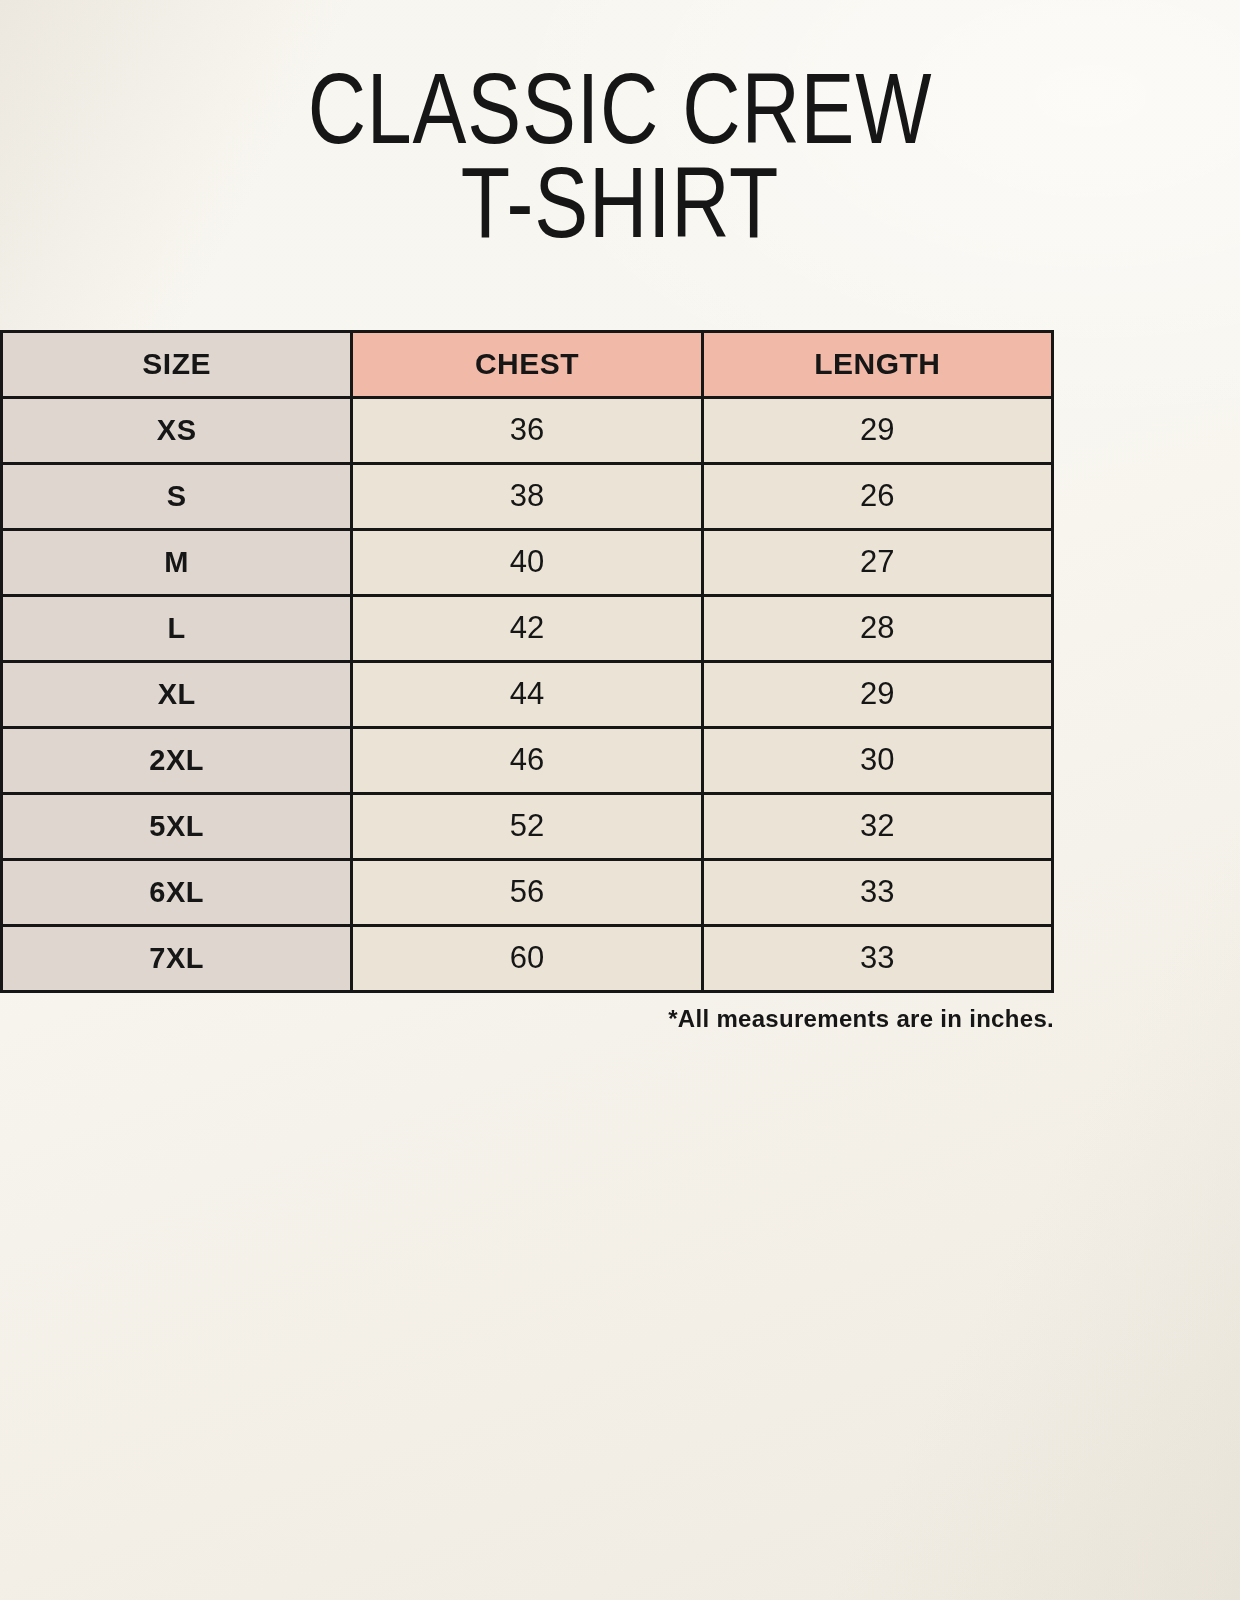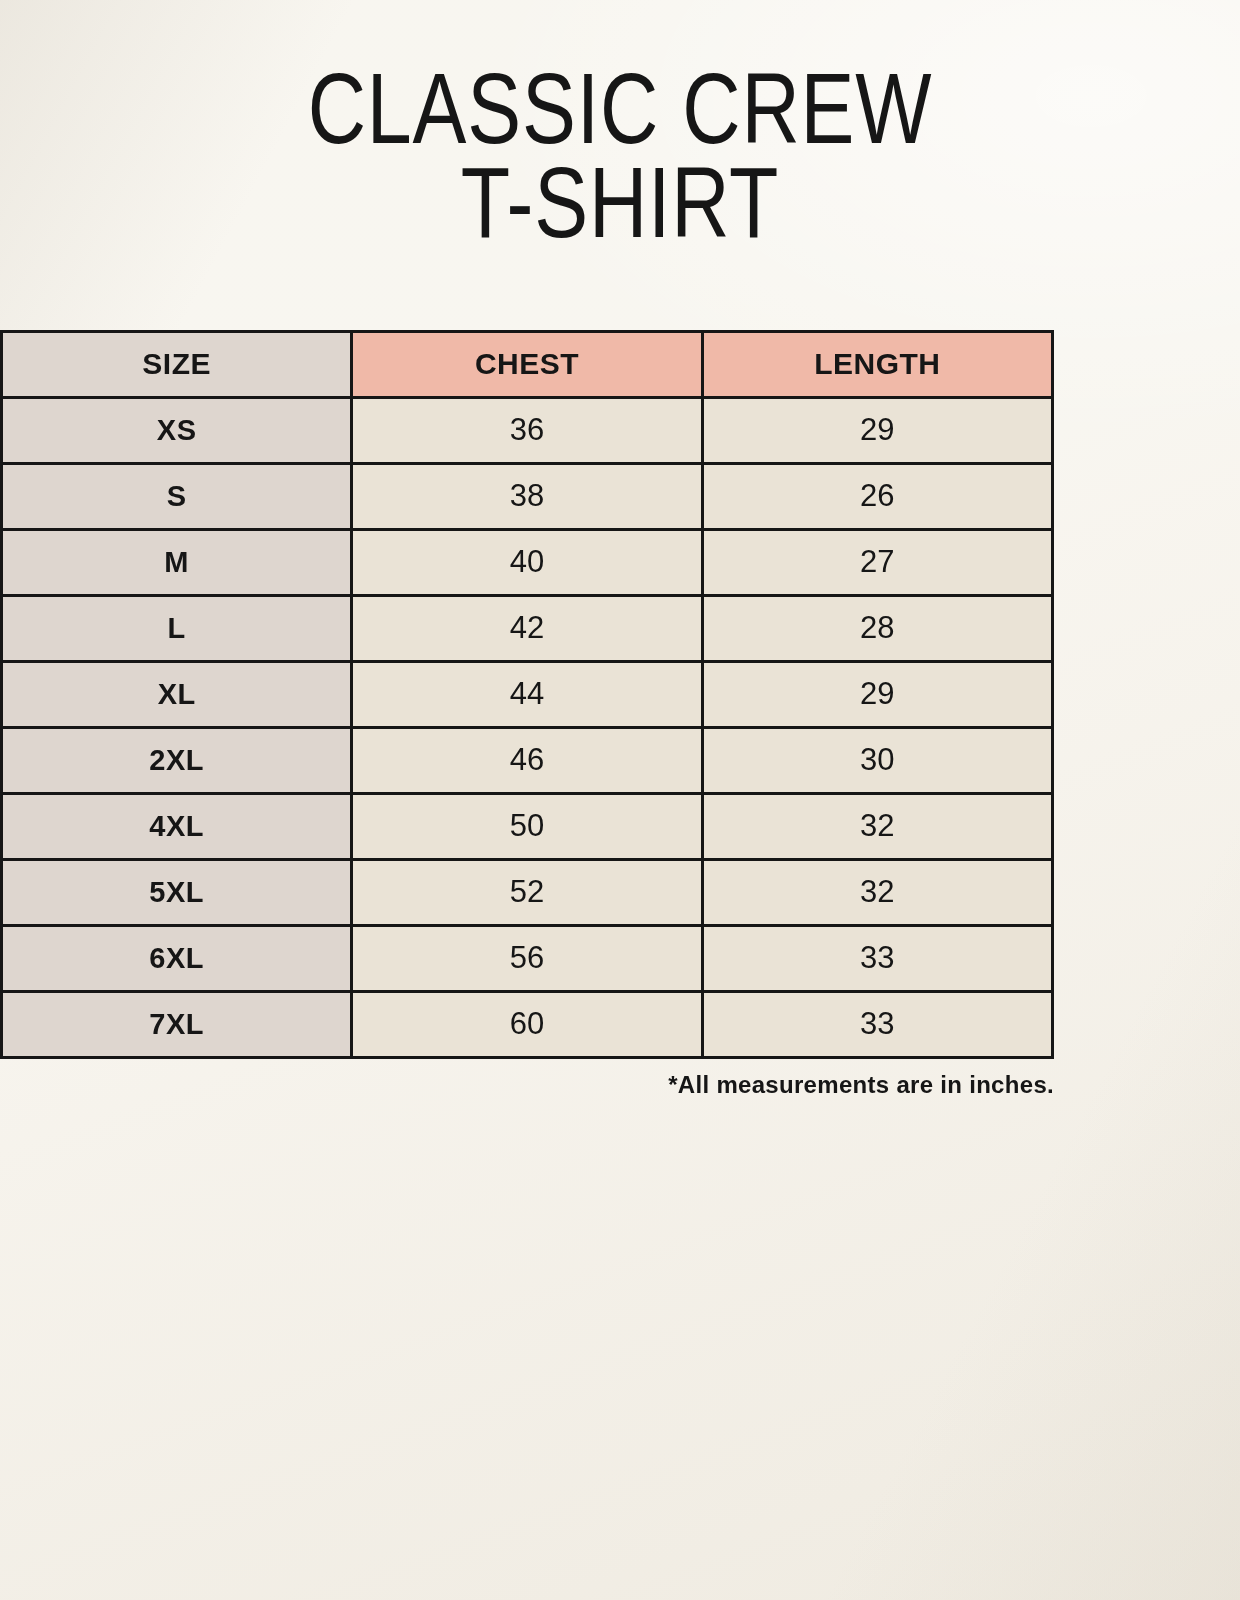--- a/index.html
+++ b/index.html
@@ -130,25 +130,20 @@
             <td class="size-col">XL</td>
             <td>44</td>
             <td>29</td>
           </tr>
           <tr>
             <td class="size-col">2XL</td>
             <td>46</td>
             <td>30</td>
           </tr>
           <tr>
-            <td class="size-col">4XL</td>
-            <td>50</td>
-            <td>32</td>
-          </tr>
-          <tr>
             <td class="size-col">5XL</td>
             <td>52</td>
             <td>32</td>
           </tr>
           <tr>
             <td class="size-col">6XL</td>
             <td>56</td>
             <td>33</td>
           </tr>
           <tr>

